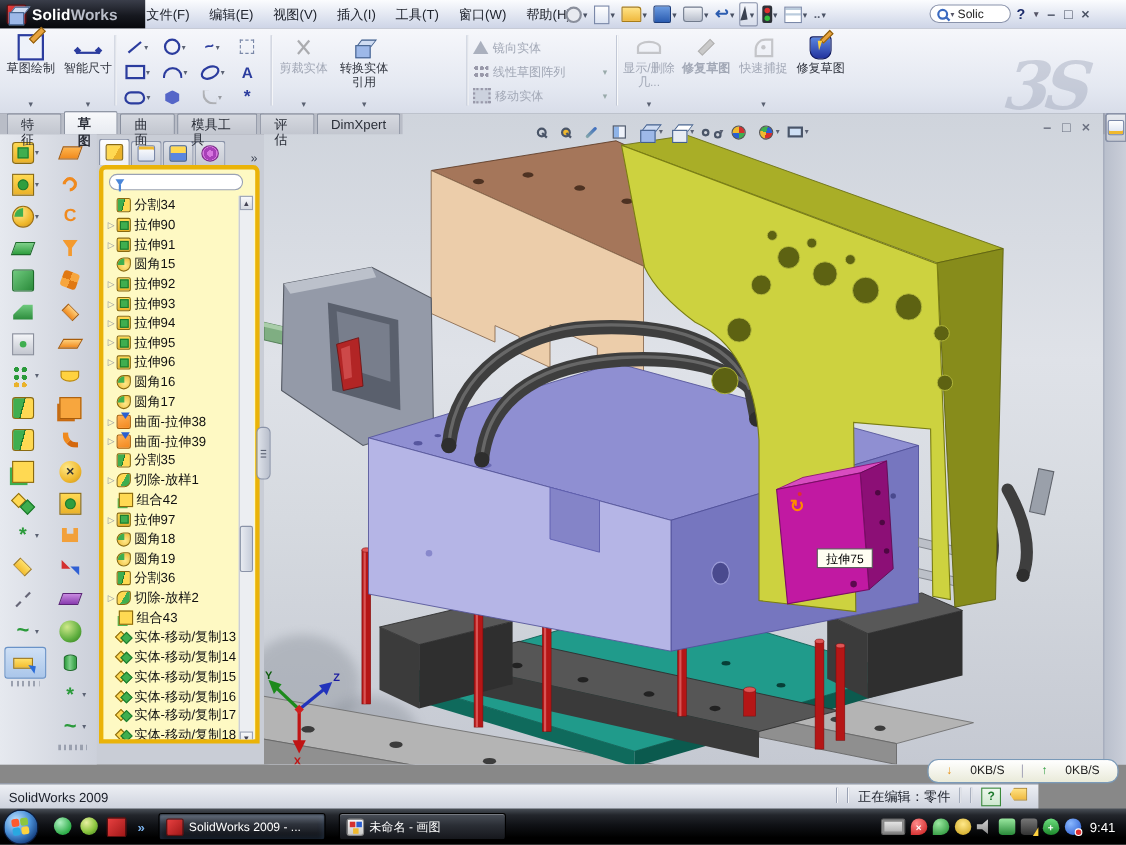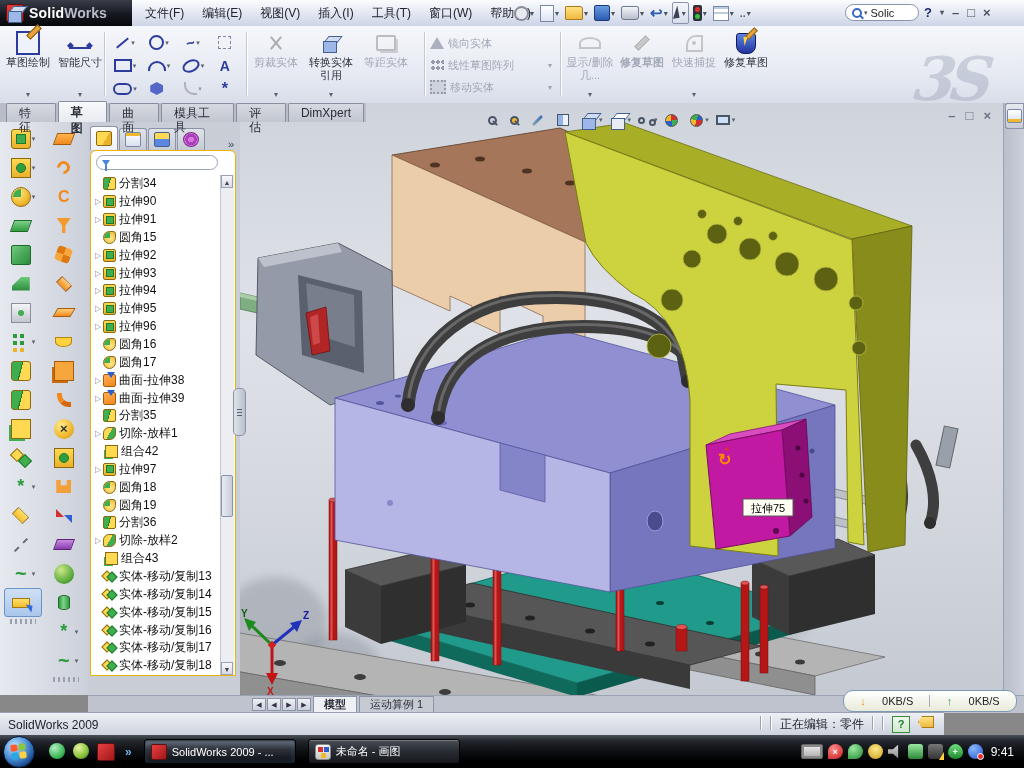--- a/index.html
+++ b/index.html
@@ -7,21 +7,21 @@
        -webkit-font-smoothing:antialiased;}
   .abs{position:absolute;}
   [data-interactable="true"]{cursor:default;}
 
   
   #titlebar{left:0;top:0;width:1024px;height:26px;background:linear-gradient(#fbfcfe,#dfe4f0 60%,#cdd4e6);border-bottom:1px solid #9aa2b8;}
   #brand{left:0;top:0;width:132px;height:26px;background:linear-gradient(#3a3e4a,#16181f 55%,#07080c);display:flex;align-items:center;padding-left:6px;box-sizing:border-box;}
   #brand .cube{width:16px;height:16px;background:linear-gradient(135deg,#e84040,#a01818);border:1px solid #601010;border-radius:2px;color:#fff;font-size:7px;font-weight:bold;display:flex;align-items:center;justify-content:center;}
   #brand b{color:#fff;font-size:14px;margin-left:5px;letter-spacing:.2px;}
   #brand i{color:#b9bdc9;font-size:14px;font-style:normal;font-weight:bold;}
-  #menus{left:136px;top:0;height:26px;display:flex;align-items:center;}
+  #menus{left:124px;top:0;height:26px;display:flex;align-items:center;}
   #menus .menu{padding:0 9px;font-size:12px;color:#20242e;height:20px;line-height:20px;border-radius:2px;}
   #stdicons{left:512px;top:2px;height:22px;display:flex;align-items:center;gap:2px;}
   .tbi{display:flex;align-items:center;height:20px;padding:0 2px;border-radius:2px;}
   .tbi .dd{font-size:8px;color:#4a5264;margin-left:1px;}
   .tb-pin{width:11px;height:11px;border:2px solid #8a8f9c;border-radius:50%;background:#e8eaf0;}
   .tb-new{width:12px;height:15px;background:linear-gradient(#fff,#dde4f2);border:1px solid #7a88a8;}
   .tb-open{width:16px;height:12px;background:linear-gradient(#ffe284,#efb93f);border:1px solid #a87c18;border-radius:1px 3px 1px 1px;}
   .tb-save{width:14px;height:14px;background:linear-gradient(#6a9ae0,#2b5cb0);border:1px solid #1a3a78;border-radius:2px;}
   .tb-print{width:16px;height:12px;background:linear-gradient(#f2f4f8,#b9bfcc);border:1px solid #707a8c;border-radius:2px 2px 3px 3px;}
   .tb-undo{color:#2b5cb0;font-size:15px;font-weight:bold;line-height:14px;}
@@ -159,21 +159,21 @@
   #treepanel{left:88px;top:124px;width:152px;height:570px;}
   #ptabs{position:absolute;left:2px;top:2px;height:24px;display:flex;align-items:flex-end;gap:1px;width:148px;}
   .ptab{width:26px;height:21px;background:linear-gradient(#dfe2e8,#c6cad3);border:1px solid #8a93a8;border-bottom:none;border-radius:3px 3px 0 0;display:flex;align-items:center;justify-content:center;}
   .ptab.active{background:linear-gradient(#fdfdfe,#eef0f4);height:23px;}
   .pt{width:14px;height:13px;border-radius:2px;}
   .pt-fm{background:linear-gradient(120deg,#ffd952 0 60%,#eab22a 60%);border:1px solid #8a6a10;}
   .pt-pm{background:linear-gradient(#fff,#d8e0f0);border:1px solid #7a88a8;box-shadow:inset 0 3px 0 #f0b92e;}
   .pt-cm{background:linear-gradient(#ffd952 0 50%,#5a86e0 50%);border:1px solid #44608c;}
   .pt-dx{background:radial-gradient(circle,#d875e0 30%,#a840b8 31% 60%,#d875e0 61%);border:1px solid #7c2888;border-radius:50%;}
   #ptabs .ovf{margin-left:auto;font-size:11px;color:#3a4150;padding-right:4px;}
-  #treebox{position:absolute;left:2px;top:26px;width:146px;height:526px;background:#ffffff;border:1px solid #eab308;border-radius:6px 6px 0 0;box-sizing:border-box;overflow:hidden;}
+  #treebox{position:absolute;left:2px;top:26px;width:146px;height:526px;background:#fef9c3;border:4px solid #eab308;border-radius:6px 6px 0 0;box-sizing:border-box;overflow:hidden;}
   #filter{position:absolute;left:5px;top:4px;width:122px;height:15px;border:1px solid #9aa2b4;border-radius:8px;background:#fff;display:flex;align-items:center;padding-left:5px;box-sizing:border-box;}
   .funnel{width:0;height:0;border-left:4px solid transparent;border-right:4px solid transparent;border-top:6px solid #4a86d8;position:relative;}
   .funnel::after{content:"";position:absolute;left:-1px;top:-1px;width:2px;height:6px;background:#4a86d8;}
   #tree{position:absolute;left:2px;top:24px;width:128px;height:500px;}
   .trow{height:17.85px;display:flex;align-items:center;white-space:nowrap;}
   .texp{width:10px;font-size:8px;color:#8a8f9c;text-align:center;flex:none;visibility:hidden;}
   .texp.show{visibility:visible;}
   .tic{width:13px;height:13px;flex:none;position:relative;margin-right:3px;display:flex;align-items:center;justify-content:center;box-sizing:border-box;}
   .tlabel{font-size:12px;color:#111;}
   .ti-split{background:linear-gradient(105deg,#3fae4f 0 44%,#1d7a2c 44% 50%,#ffd952 50%);border:1px solid #8a6a10;border-radius:2px;}
@@ -434,27 +434,20 @@
           <span class="clabel" data-interactable="false">剪裁实体</span>
           <span class="cdrop show" data-interactable="false">▾</span>
         </div>
         <div class="cbtn" style="position:relative;float:left;margin-right:3px;width:52px;" data-interactable="true">
           <span class="cicon">
             <span class="skic cube" data-interactable="false"></span>
           </span>
           <span class="clabel" data-interactable="false">转换实体引用</span>
           <span class="cdrop show" data-interactable="false">▾</span>
         </div>
-        <div class="cbtn dis" style="position:relative;float:left;margin-right:3px;width:52px;" data-interactable="true">
-          <span class="cicon">
-            <span class="skic big-offset" data-interactable="false"></span>
-          </span>
-          <span class="clabel" data-interactable="false">等距实体</span>
-          <span class="cdrop" data-interactable="false">▾</span>
-        </div>
     </div>
     <div class="csep" style="left:424px;"></div>
     <div class="abs" style="left:430px;top:6px;width:126px;" data-interactable="false">
       <div class="crow dis" style="position:relative;" data-interactable="true">
           <span class="skic row-mirror" data-interactable="false"></span>
           <span class="clabel" data-interactable="false">镜向实体</span>
           <span class="cdrop" data-interactable="false">▾</span>
         </div>
         <div class="crow dis" style="position:relative;" data-interactable="true">
           <span class="skic row-pattern" data-interactable="false"></span>
@@ -1176,32 +1169,20 @@
         </div>
         <div class="tptab" data-interactable="true">
           <span class="tp tp-sphere" data-interactable="false"></span>
         </div>
         <div class="tptab" data-interactable="true">
           <span class="tp tp-props" data-interactable="false"></span>
         </div>
     </div>
   </div>
 
-  <div id="bottombar" class="abs" data-interactable="false">
-    <div class="navs" data-interactable="false">
-      <span class="nv" data-interactable="true">◀</span>
-        <span class="nv" data-interactable="true">◀</span>
-        <span class="nv" data-interactable="true">▶</span>
-        <span class="nv" data-interactable="true">▶</span>
-    </div>
-    <div style="display:flex;" data-interactable="false">
-      <span class="btab active" data-interactable="true">模型</span>
-        <span class="btab" data-interactable="true">运动算例 1</span>
-    </div>
-  </div>
 
   <div id="statusbar" class="abs" data-interactable="false">
     <span class="lefttext" data-interactable="false">SolidWorks 2009</span>
     <span class="rgt">
       <span class="sep"></span>
         <span class="sep"></span>
       <span data-interactable="false">正在编辑：零件</span>
       <span class="sep"></span>
         <span class="sep"></span>
       <span class="qbox" data-interactable="true">?</span>

